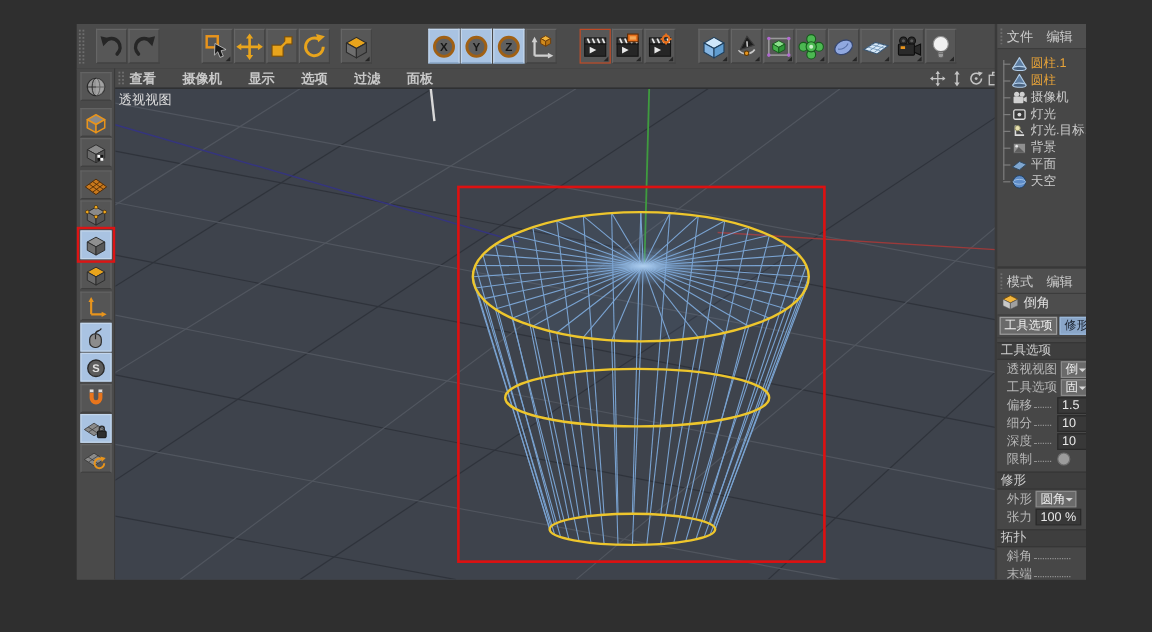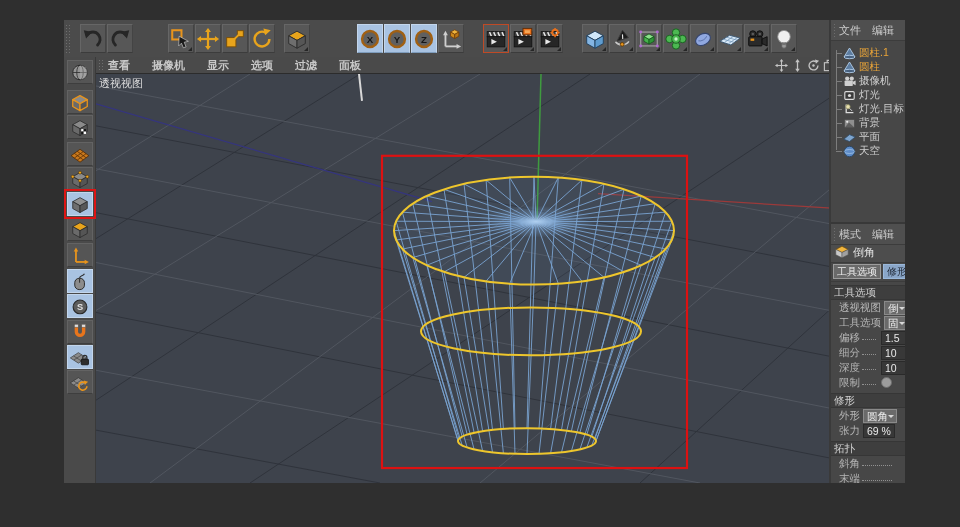--- a/index.html
+++ b/index.html
@@ -754,21 +754,21 @@
             <span class="leader"></span>
             <span class="am-check"></span>
           </div>
           <div class="am-sec">修形</div>
           <div class="am-row">
             <span>外形</span>
             <span class="am-dd">圆角</span>
           </div>
           <div class="am-row">
             <span>张力</span>
-            <span class="am-field">69 %</span>
+            <span class="am-field">100 %</span>
           </div>
           <div class="am-sec">拓扑</div>
           <div class="am-row">
             <span>斜角</span>
             <span class="leader long"></span>
           </div>
           <div class="am-row">
             <span>末端</span>
             <span class="leader long"></span>
           </div>

